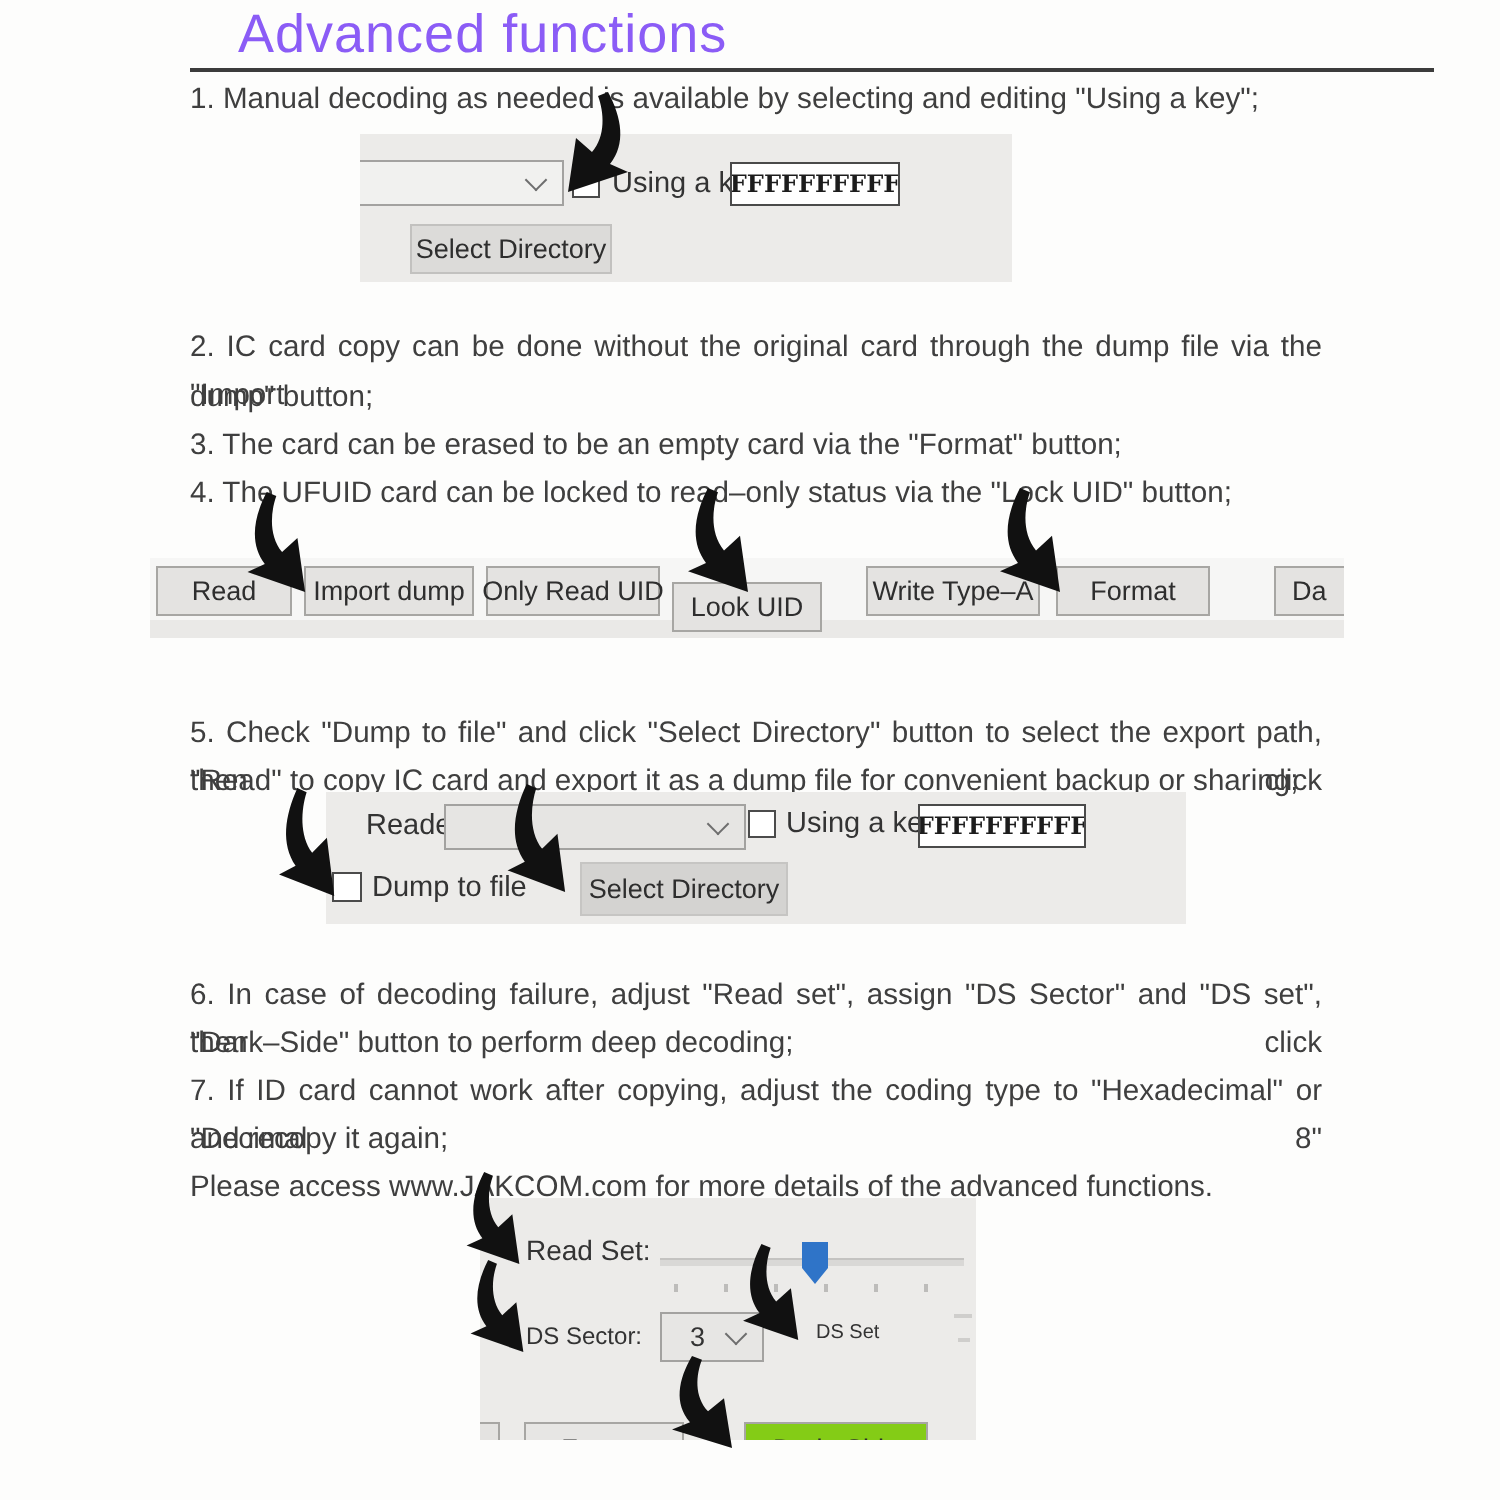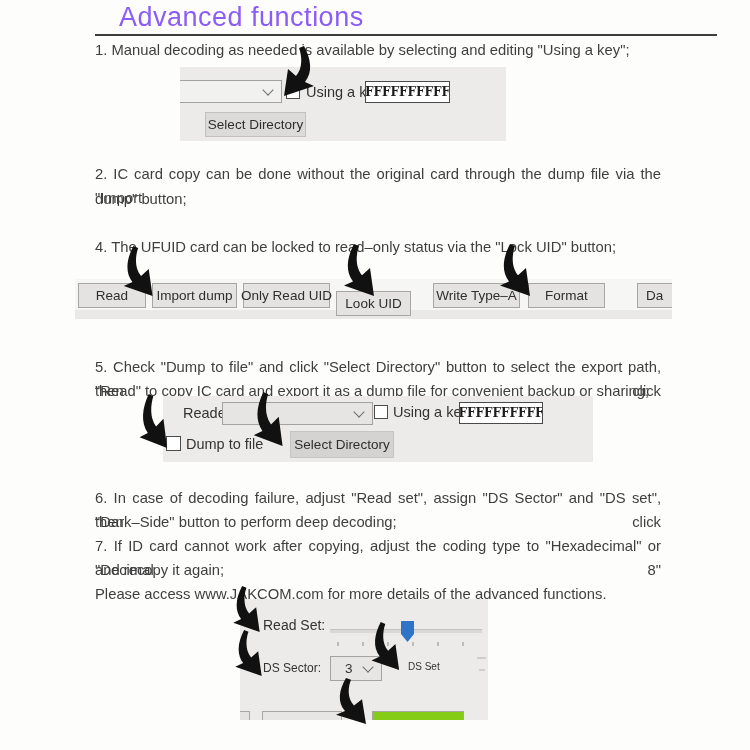--- a/index.html
+++ b/index.html
@@ -47,20 +47,21 @@
 </svg>
 
 <div id="page">
 
   <div class="abs" id="title">Advanced functions</div>
   <div class="abs" id="title-line"></div>
 
   <div class="abs line" style="top:38px">1. Manual decoding as needed is available by selecting and editing "Using a key";</div>
   <div class="abs line just" style="top:162px">2. IC card copy can be done without the original card through the dump file via the "Import</div>
   <div class="abs line" style="top:187px">dump" button;</div>
+  <div class="abs line" style="top:211px">3. The card can be erased to be an empty card via the "Format" button;</div>
   <div class="abs line" style="top:235px">4. The UFUID card can be locked to read–only status via the "Lock UID" button;</div>
   <div class="abs line just" style="top:355px">5. Check "Dump to file" and click "Select Directory" button to select the export path, then click</div>
   <div class="abs line" style="top:379px">"Read" to copy IC card and export it as a dump file for convenient backup or sharing;</div>
   <div class="abs line just" style="top:486px">6. In case of decoding failure, adjust "Read set", assign "DS Sector" and "DS set", then click</div>
   <div class="abs line" style="top:510px">"Dark–Side" button to perform deep decoding;</div>
   <div class="abs line just" style="top:534px">7. If ID card cannot work after copying, adjust the coding type to "Hexadecimal" or "Decimal 8"</div>
   <div class="abs line" style="top:558px">and recopy it again;</div>
   <div class="abs line" style="top:582px">Please access www.JAKCOM.com for more details of the advanced functions.</div>
 
   <div class="abs panel" style="left:180px;top:67px;width:326px;height:74px;">

